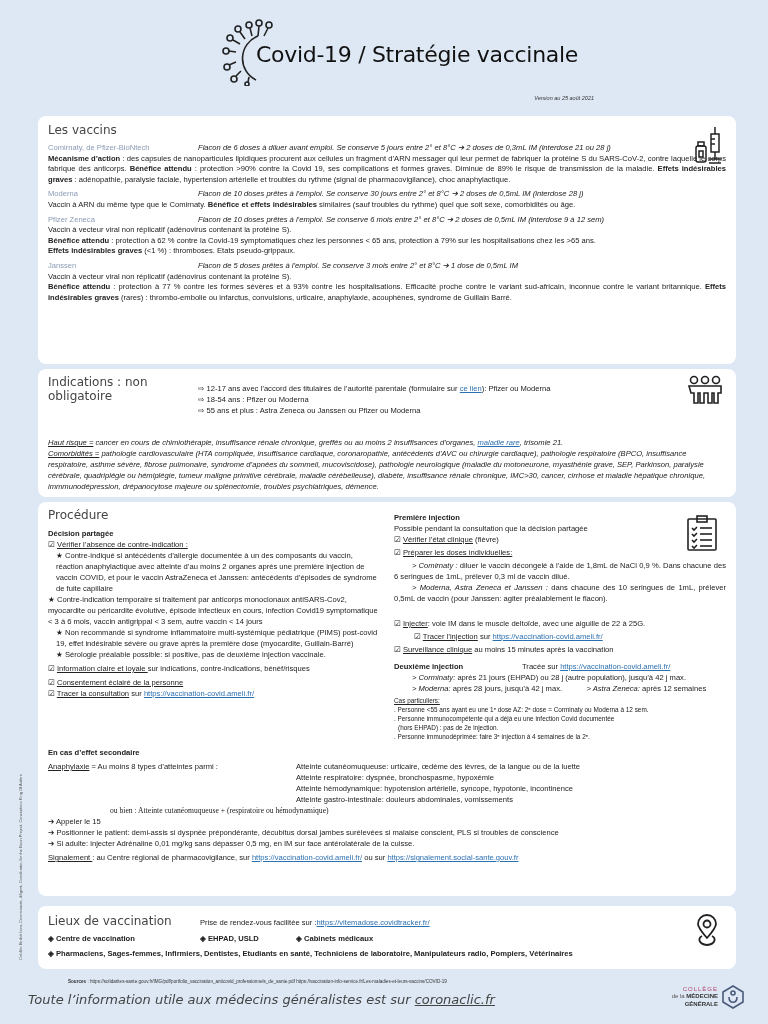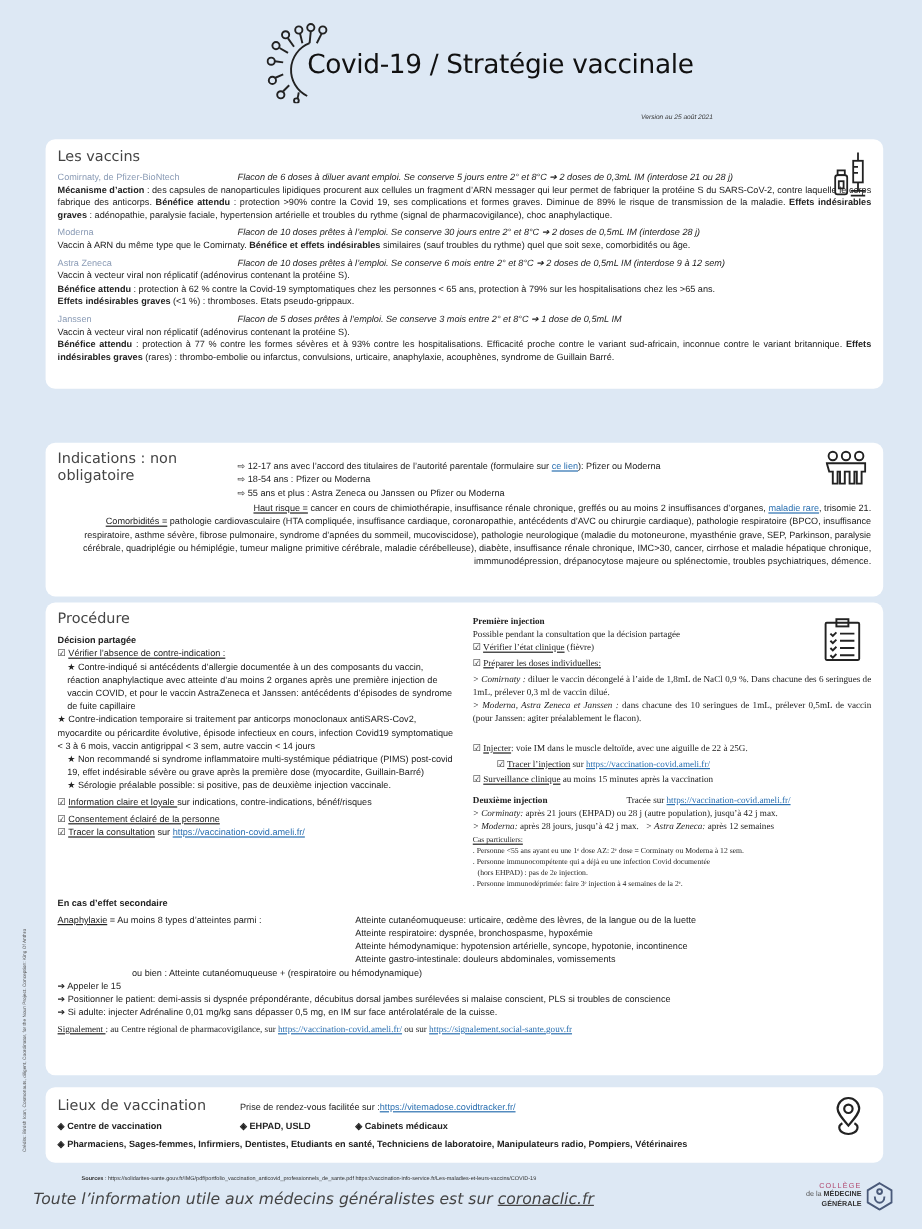--- a/index.html
+++ b/index.html
@@ -6,21 +6,21 @@
   html, body { width: 768px; height: 1024px; overflow: hidden; }
   body {
     background: #dde8f4;
     font-family: "Liberation Sans", sans-serif;
     color: #222;
     position: relative;
   }
   a, .link { color: #2a6fb0; text-decoration: underline; }
   .u { text-decoration: underline; }
   b { font-weight: bold; }
-  i { font-style: italic; }
+  i { font-style: italic; margin-left: 18px; }
 
   
   .header { position: absolute; left: 0; top: 0; width: 624px; height: 108px; }
   .virus { position: absolute; left: 222px; top: 14px; width: 60px; height: 72px; }
   .title {
     position: absolute; left: 256px; top: 42px;
     font-size: 22px; font-family: "DejaVu Sans", sans-serif; color: #111;
     letter-spacing: -0.3px;
   }
   .version {
@@ -31,37 +31,37 @@
   .card {
     position: absolute; left: 38px; width: 698px;
     background: #fff; border-radius: 8px;
   }
   .sec-title { font-size: 12px; color: #444; font-family: "DejaVu Sans", sans-serif; }
   .small { font-size: 7.6px; line-height: 10.6px; }
   .vname { color: #8a9bb5; display: inline-block; width: 150px; font-size: 7.6px; }
   .vdesc { font-style: italic; font-size: 7.6px; }
 
   
-  #card-vaccins { top: 116px; height: 208px; padding: 7px 10px; }
+  #card-vaccins { top: 116px; height: 248px; padding: 7px 10px; }
   #card-vaccins .sec-title { margin-bottom: 6px; }
   .vblock { margin-bottom: 4px; }
   .just { text-align: justify; }
 
   
   #card-ind { top: 369px; height: 128px; padding: 6px 10px; }
   .ind-row { display: flex; }
   .ind-title { width: 150px; }
   .ind-list { font-size: 7.6px; line-height: 11px; margin-top: 8px; }
-  .ind-notes { font-size: 7.6px; line-height: 11px; margin-top: 2px; text-align: right; }
+  .ind-notes { font-style: italic; font-size: 7.6px; line-height: 11px; margin-top: 21px; }
 
   
   #card-proc { top: 502px; height: 394px; padding: 8px 10px; }
   .proc-cols { display: flex; gap: 14px; }
   .proc-left { width: 332px; font-size: 7.6px; line-height: 11px; }
-  .proc-right { width: 332px; font-size: 7.6px; line-height: 11px; padding-top: 2px; font-family: Liberation Serif, serif; }
+  .proc-right { width: 332px; font-size: 7.6px; line-height: 11px; padding-top: 2px; }
   .bold-h { font-weight: bold; font-size: 7.6px; }
   .indent { padding-left: 8px; }
   .tiny { font-size: 6.4px; line-height: 9px; }
   .effet { font-size: 7.6px; line-height: 11px; margin-top: 6px; }
   .ana-grid { display: grid; grid-template-columns: 248px 1fr; }
 
   
   #card-lieux { top: 906px; height: 63px; padding: 8px 10px; font-size: 7.6px; }
   .lieux-row { display: flex; align-items: baseline; margin-bottom: 6px; }
 
@@ -129,21 +129,21 @@
     <span class="vname">Comirnaty, de Pfizer-BioNtech</span><span class="vdesc">Flacon de 6 doses à diluer avant emploi. Se conserve 5 jours entre 2° et 8°C ➔ 2 doses de 0,3mL IM (interdose 21 ou 28 j)</span><br>
     <b>Mécanisme d’action</b><span> : des capsules de nanoparticules lipidiques procurent aux cellules un fragment d’ARN messager qui leur permet de fabriquer la protéine S du SARS-CoV-2, contre laquelle le corps fabrique des anticorps. </span><b>Bénéfice attendu</b><span> : protection &gt;90% contre la Covid 19, ses complications et formes graves. Diminue de 89% le risque de transmission de la maladie. </span><b>Effets indésirables graves</b><span> : adénopathie, paralysie faciale, hypertension artérielle et troubles du rythme (signal de pharmacovigilance), choc anaphylactique.</span>
   </div>
 
   <div class="vblock small">
     <span class="vname">Moderna</span><span class="vdesc">Flacon de 10 doses prêtes à l’emploi. Se conserve 30 jours entre 2° et 8°C ➔ 2 doses de 0,5mL IM (interdose 28 j)</span><br>
     <span>Vaccin à ARN du même type que le Comirnaty. </span><b>Bénéfice et effets indésirables</b><span> similaires (sauf troubles du rythme) quel que soit sexe, comorbidités ou âge.</span>
   </div>
 
   <div class="vblock small">
-    <span class="vname">Astra Zeneca</span><span class="vdesc">Flacon de 10 doses prêtes à l’emploi. Se conserve 6 mois entre 2° et 8°C ➔ 2 doses de 0,5mL IM (interdose 9 à 12 sem)</span><br>
+    <span class="vname">Pfizer Zeneca</span><span class="vdesc">Flacon de 10 doses prêtes à l’emploi. Se conserve 6 mois entre 2° et 8°C ➔ 2 doses de 0,5mL IM (interdose 9 à 12 sem)</span><br>
     <span>Vaccin à vecteur viral non réplicatif (adénovirus contenant la protéine S).</span><br>
     <b>Bénéfice attendu</b><span> : protection à 62 % contre la Covid-19 symptomatiques chez les personnes &lt; 65 ans, protection à 79% sur les hospitalisations chez les &gt;65 ans.</span><br>
     <b>Effets indésirables graves</b><span> (&lt;1 %) : thromboses. Etats pseudo-grippaux.</span>
   </div>
 
   <div class="vblock small just">
     <span class="vname">Janssen</span><span class="vdesc">Flacon de 5 doses prêtes à l’emploi. Se conserve 3 mois entre 2° et 8°C ➔ 1 dose de 0,5mL IM</span><br>
     <span>Vaccin à vecteur viral non réplicatif (adénovirus contenant la protéine S).</span><br>
     <b>Bénéfice attendu</b><span> : protection à 77 % contre les formes sévères et à 93% contre les hospitalisations. Efficacité proche contre le variant sud-africain, inconnue contre le variant britannique. </span><b>Effets indésirables graves</b><span> (rares) : thrombo-embolie ou infarctus, convulsions, urticaire, anaphylaxie, acouphènes, syndrome de Guillain Barré.</span>
   </div>
@@ -225,25 +225,25 @@
     <div class="bold-h" style="margin-bottom:3px;">En cas d’effet secondaire</div>
     <div class="ana-grid">
       <div><span class="u">Anaphylaxie</span><span> =  Au moins 8 types d’atteintes parmi :</span></div>
       <div>
         <div>Atteinte cutanéomuqueuse: urticaire, œdème des lèvres, de la langue ou de la luette</div>
         <div>Atteinte respiratoire: dyspnée, bronchospasme, hypoxémie</div>
         <div>Atteinte hémodynamique: hypotension artérielle, syncope, hypotonie, incontinence</div>
         <div>Atteinte gastro-intestinale: douleurs abdominales, vomissements</div>
       </div>
     </div>
-    <div style="padding-left:62px;">ou bien : Atteinte cutanéomuqueuse + (respiratoire ou hémodynamique)</div>
+    <div style="padding-left:62px;font-family:Liberation Serif, serif;">ou bien : Atteinte cutanéomuqueuse + (respiratoire ou hémodynamique)</div>
     <div>➔ Appeler le 15</div>
     <div>➔ Positionner le patient: demi-assis si dyspnée prépondérante, décubitus dorsal jambes surélevées si malaise conscient, PLS si troubles de conscience</div>
     <div>➔ Si adulte: injecter Adrénaline 0,01 mg/kg sans dépasser 0,5 mg, en IM sur face antérolatérale de la cuisse.</div>
-    <div style="margin-top:3px;font-family:Liberation Serif, serif;"><span class="u">Signalement </span><span>: au Centre régional de pharmacovigilance, sur </span><a>https://vaccination-covid.ameli.fr/</a><span> ou sur </span><a>https://signalement.social-sante.gouv.fr</a></div>
+    <div style="margin-top:3px;"><span class="u">Signalement </span><span>: au Centre régional de pharmacovigilance, sur </span><a>https://vaccination-covid.ameli.fr/</a><span> ou sur </span><a>https://signalement.social-sante.gouv.fr</a></div>
   </div>
 </div>
 
 <div class="card" id="card-lieux">
   <div class="lieux-row">
     <div class="sec-title" style="width:152px;">Lieux de vaccination</div>
     <span>Prise de rendez-vous facilitée sur : </span>
       <a>https://vitemadose.covidtracker.fr/</a>
   </div>
   <div class="lieux-row" style="font-weight:bold;">

